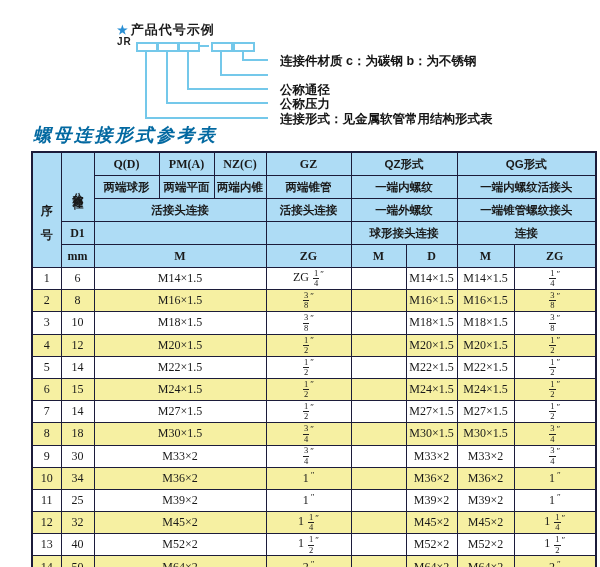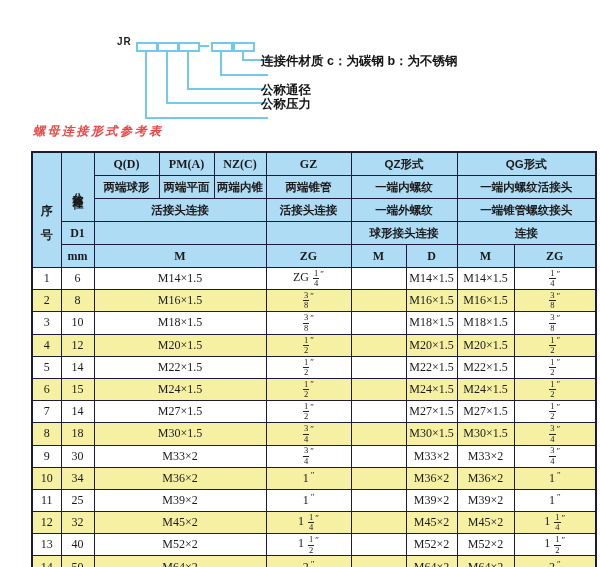--- a/index.html
+++ b/index.html
@@ -11,26 +11,26 @@
         font-family:"Liberation Sans",sans-serif;color:#1a1a1a;}
 
   
   .diag-heading{position:absolute;left:117px;top:21px;font-size:13px;font-weight:600;letter-spacing:1px;}
   .diag-heading .star{color:var(--star);margin-right:2px;font-size:12px;}
   .jr{position:absolute;left:117px;top:36px;font-size:10px;font-weight:700;letter-spacing:1px;color:#222;}
   .pbox{position:absolute;top:42px;width:18px;height:6px;border:2px solid var(--line);background:#fff;}
   .pdash{position:absolute;top:45px;width:9px;height:2px;background:var(--line);}
   .vline,.hline{position:absolute;background:var(--line);}
   .vline{width:2px;} .hline{height:2px;}
-  .lbl{position:absolute;left:261px;font-size:12.5px;font-weight:600;white-space:nowrap;color:#151515;}
+  .lbl{position:absolute;left:280px;font-size:12.5px;font-weight:600;white-space:nowrap;color:#151515;}
 
   
   .tbl-title{position:absolute;left:33px;top:123px;margin:0;
              font-family:"Liberation Serif",serif;font-style:italic;font-weight:bold;
-             font-size:12px;letter-spacing:2.5px;color:#ef4444;}
+             font-size:18px;letter-spacing:2.5px;color:#0369a1;}
 
   
   table.ref{position:absolute;left:31px;top:151px;width:564px;border-collapse:collapse;
             border:2px solid var(--border);table-layout:fixed;}
   .ref th,.ref td{border:1px solid var(--border);padding:0;text-align:center;vertical-align:middle;
                   overflow:hidden;white-space:nowrap;}
   .ref thead th{background:var(--header-bg);font-weight:bold;font-size:11.5px;height:22px;}
   .ref thead th.lat{font-family:"Liberation Serif",serif;font-size:12px;}
   .ref tbody td{font-family:"Liberation Serif",serif;font-size:12px;height:21.2px;background:#fff;}
   .ref tbody tr.alt td{background:var(--alt-bg);}
@@ -42,20 +42,23 @@
   .frac .fn{border-bottom:1px solid #222;padding:0 1px;font-style:normal;}
   .frac .fd{font-weight:normal;}
   .inch{font-size:9px;vertical-align:5px;margin-left:1px;}
   .whole{vertical-align:1px;margin-right:1px;}
 </style>
 </head>
 <body>
 
 <div class="page">
 
+  <div class="diag-heading">
+    <span class="star">★</span><span>产品代号示例</span>
+  </div>
   <div class="jr">JR</div>
 
   <div class="pbox" style="left:136px;"></div>
   <div class="pbox" style="left:157px;"></div>
   <div class="pbox" style="left:178px;"></div>
   <div class="pdash" style="left:200px;"></div>
   <div class="pbox" style="left:211px;"></div>
   <div class="pbox" style="left:233px;"></div>
 
   <div class="vline" style="left:242px;top:50px;height:10px;"></div>
@@ -65,20 +68,21 @@
   <div class="vline" style="left:187px;top:50px;height:39px;"></div>
   <div class="hline" style="left:187px;top:88px;width:81px;"></div>
   <div class="vline" style="left:166px;top:50px;height:53px;"></div>
   <div class="hline" style="left:166px;top:102px;width:102px;"></div>
   <div class="vline" style="left:145px;top:50px;height:67px;"></div>
   <div class="hline" style="left:145px;top:116.5px;width:123px;"></div>
 
   <div class="lbl" style="top:53px;">连接件材质  c：为碳钢  b：为不锈钢</div>
   <div class="lbl" style="top:82px;">公称通径</div>
   <div class="lbl" style="top:96px;">公称压力</div>
+  <div class="lbl" style="top:110.5px;">连接形式：见金属软管常用结构形式表</div>
 
   <h2 class="tbl-title">螺母连接形式参考表</h2>
 
   <table class="ref">
     <colgroup>
       <col style="width:29px;">
         <col style="width:33px;">
         <col style="width:65px;">
       <col style="width:55px;">
         <col style="width:52px;">

